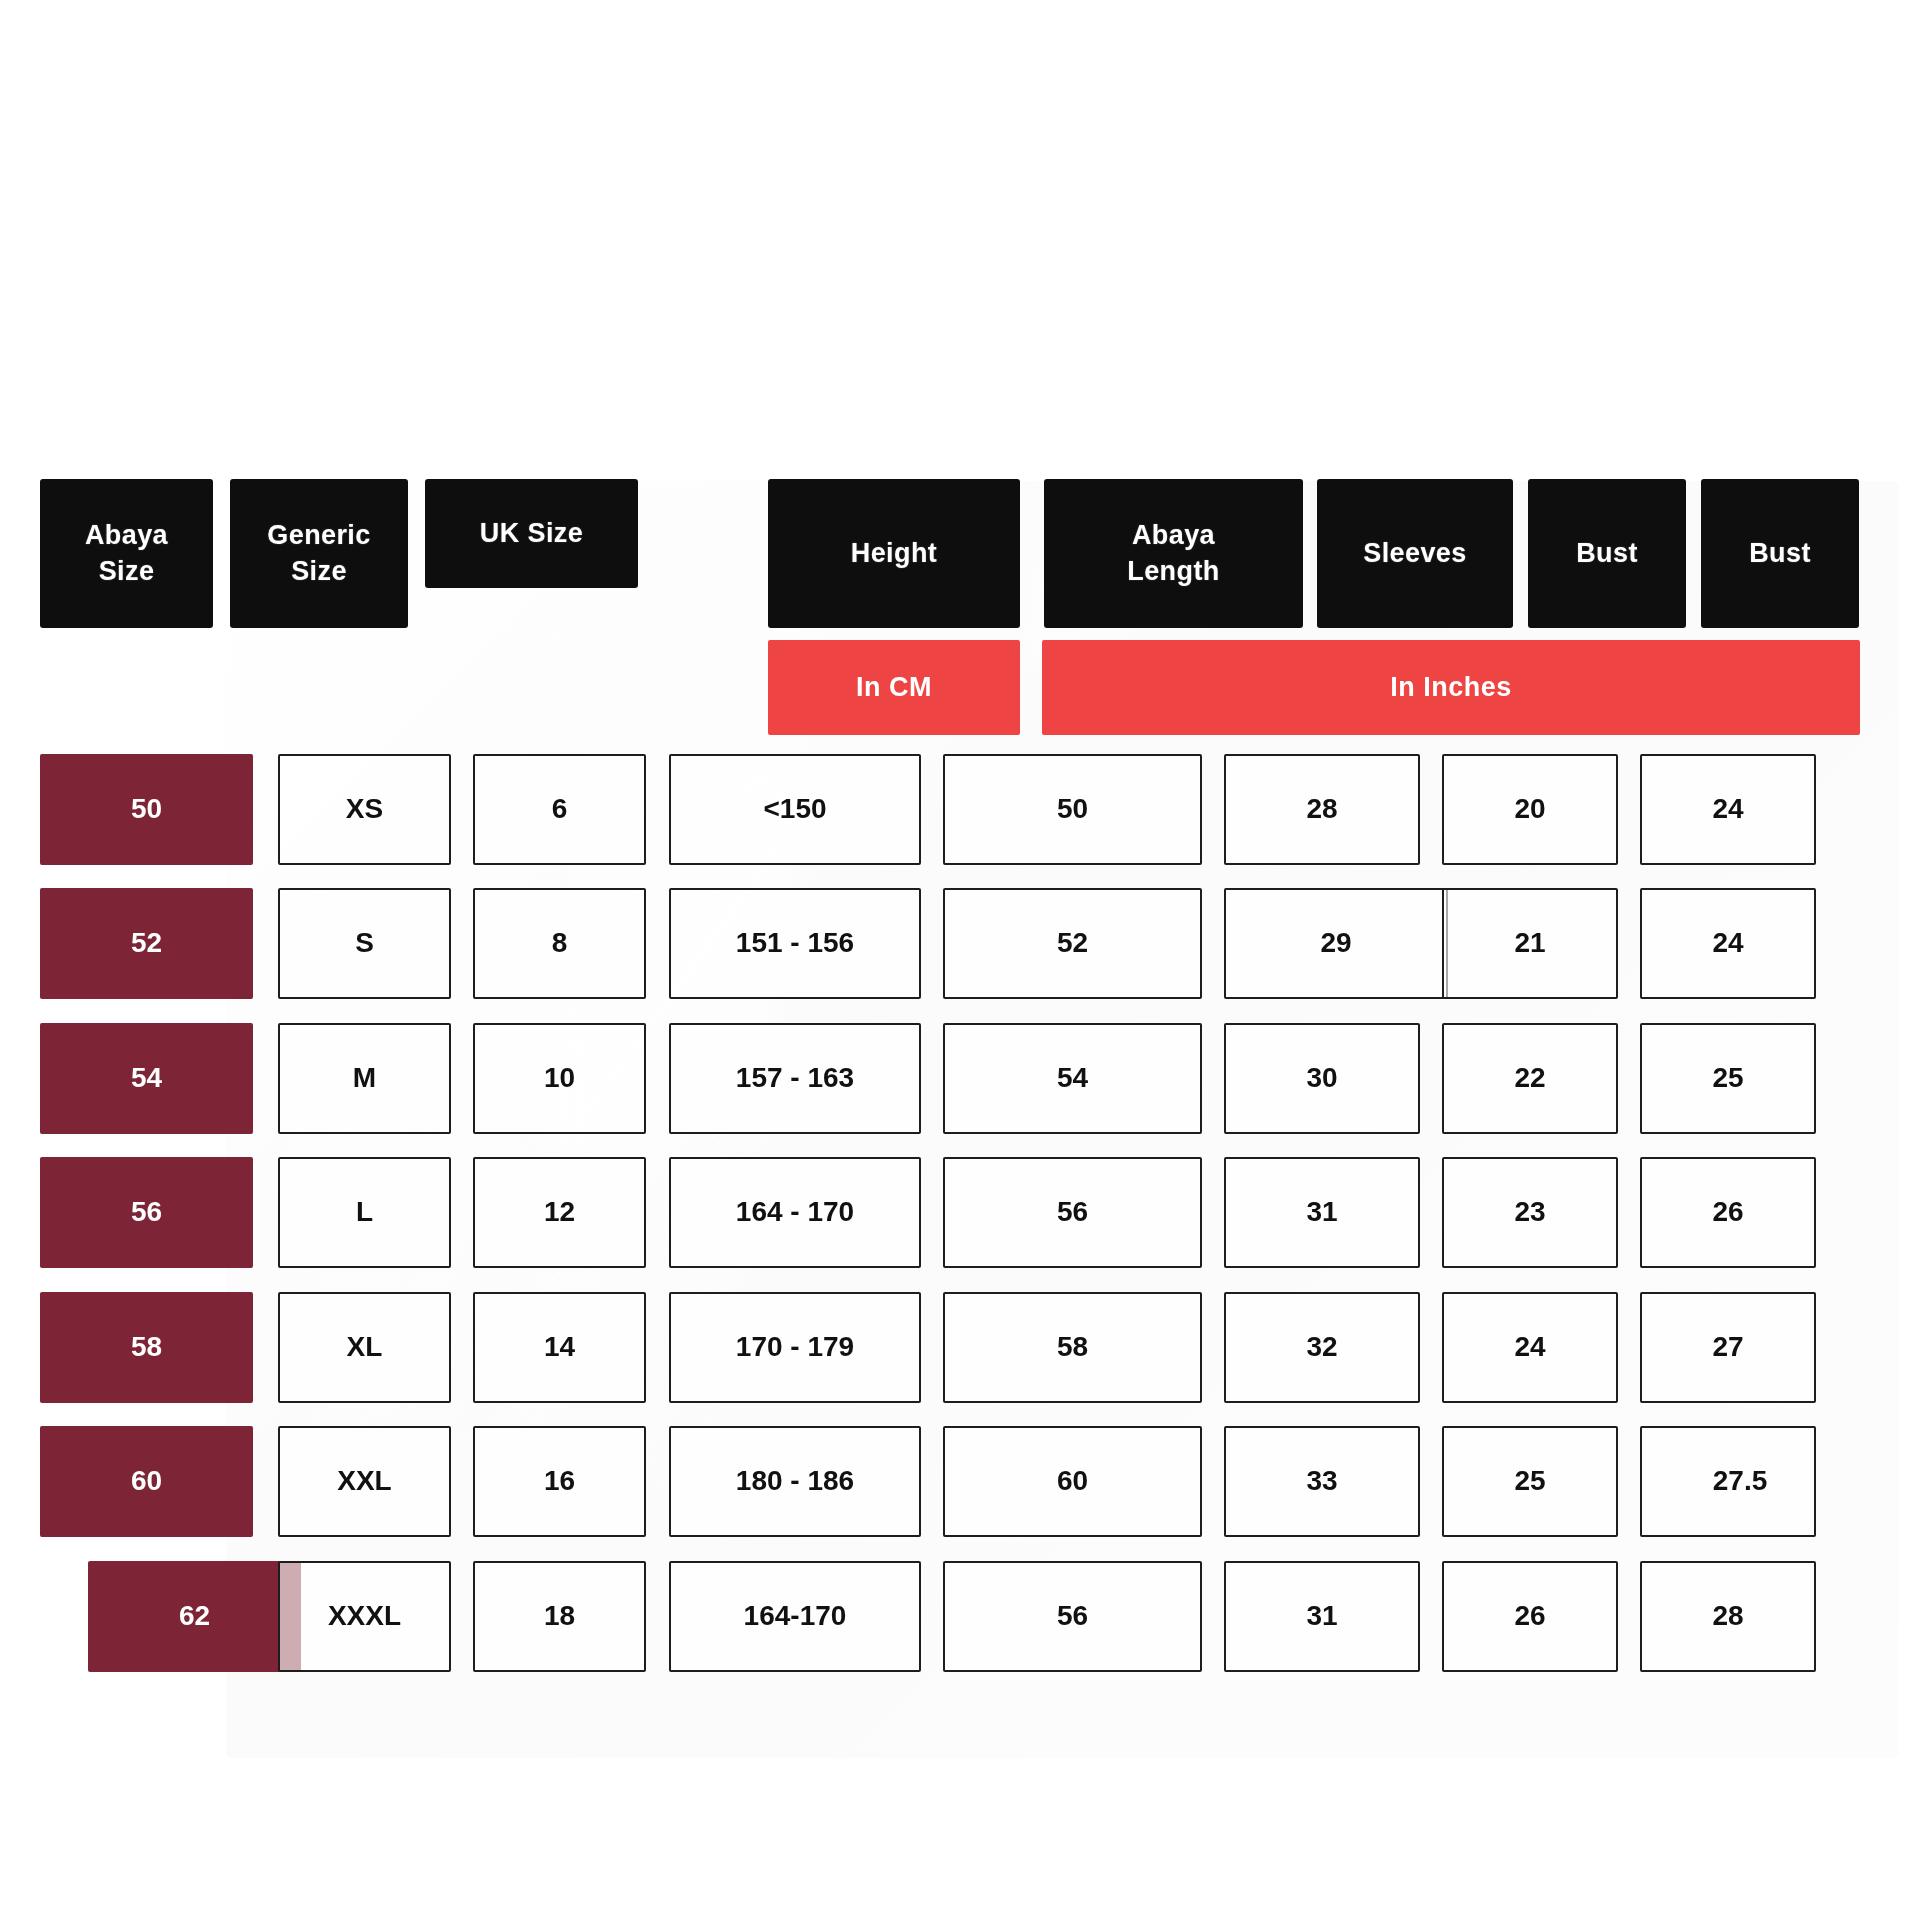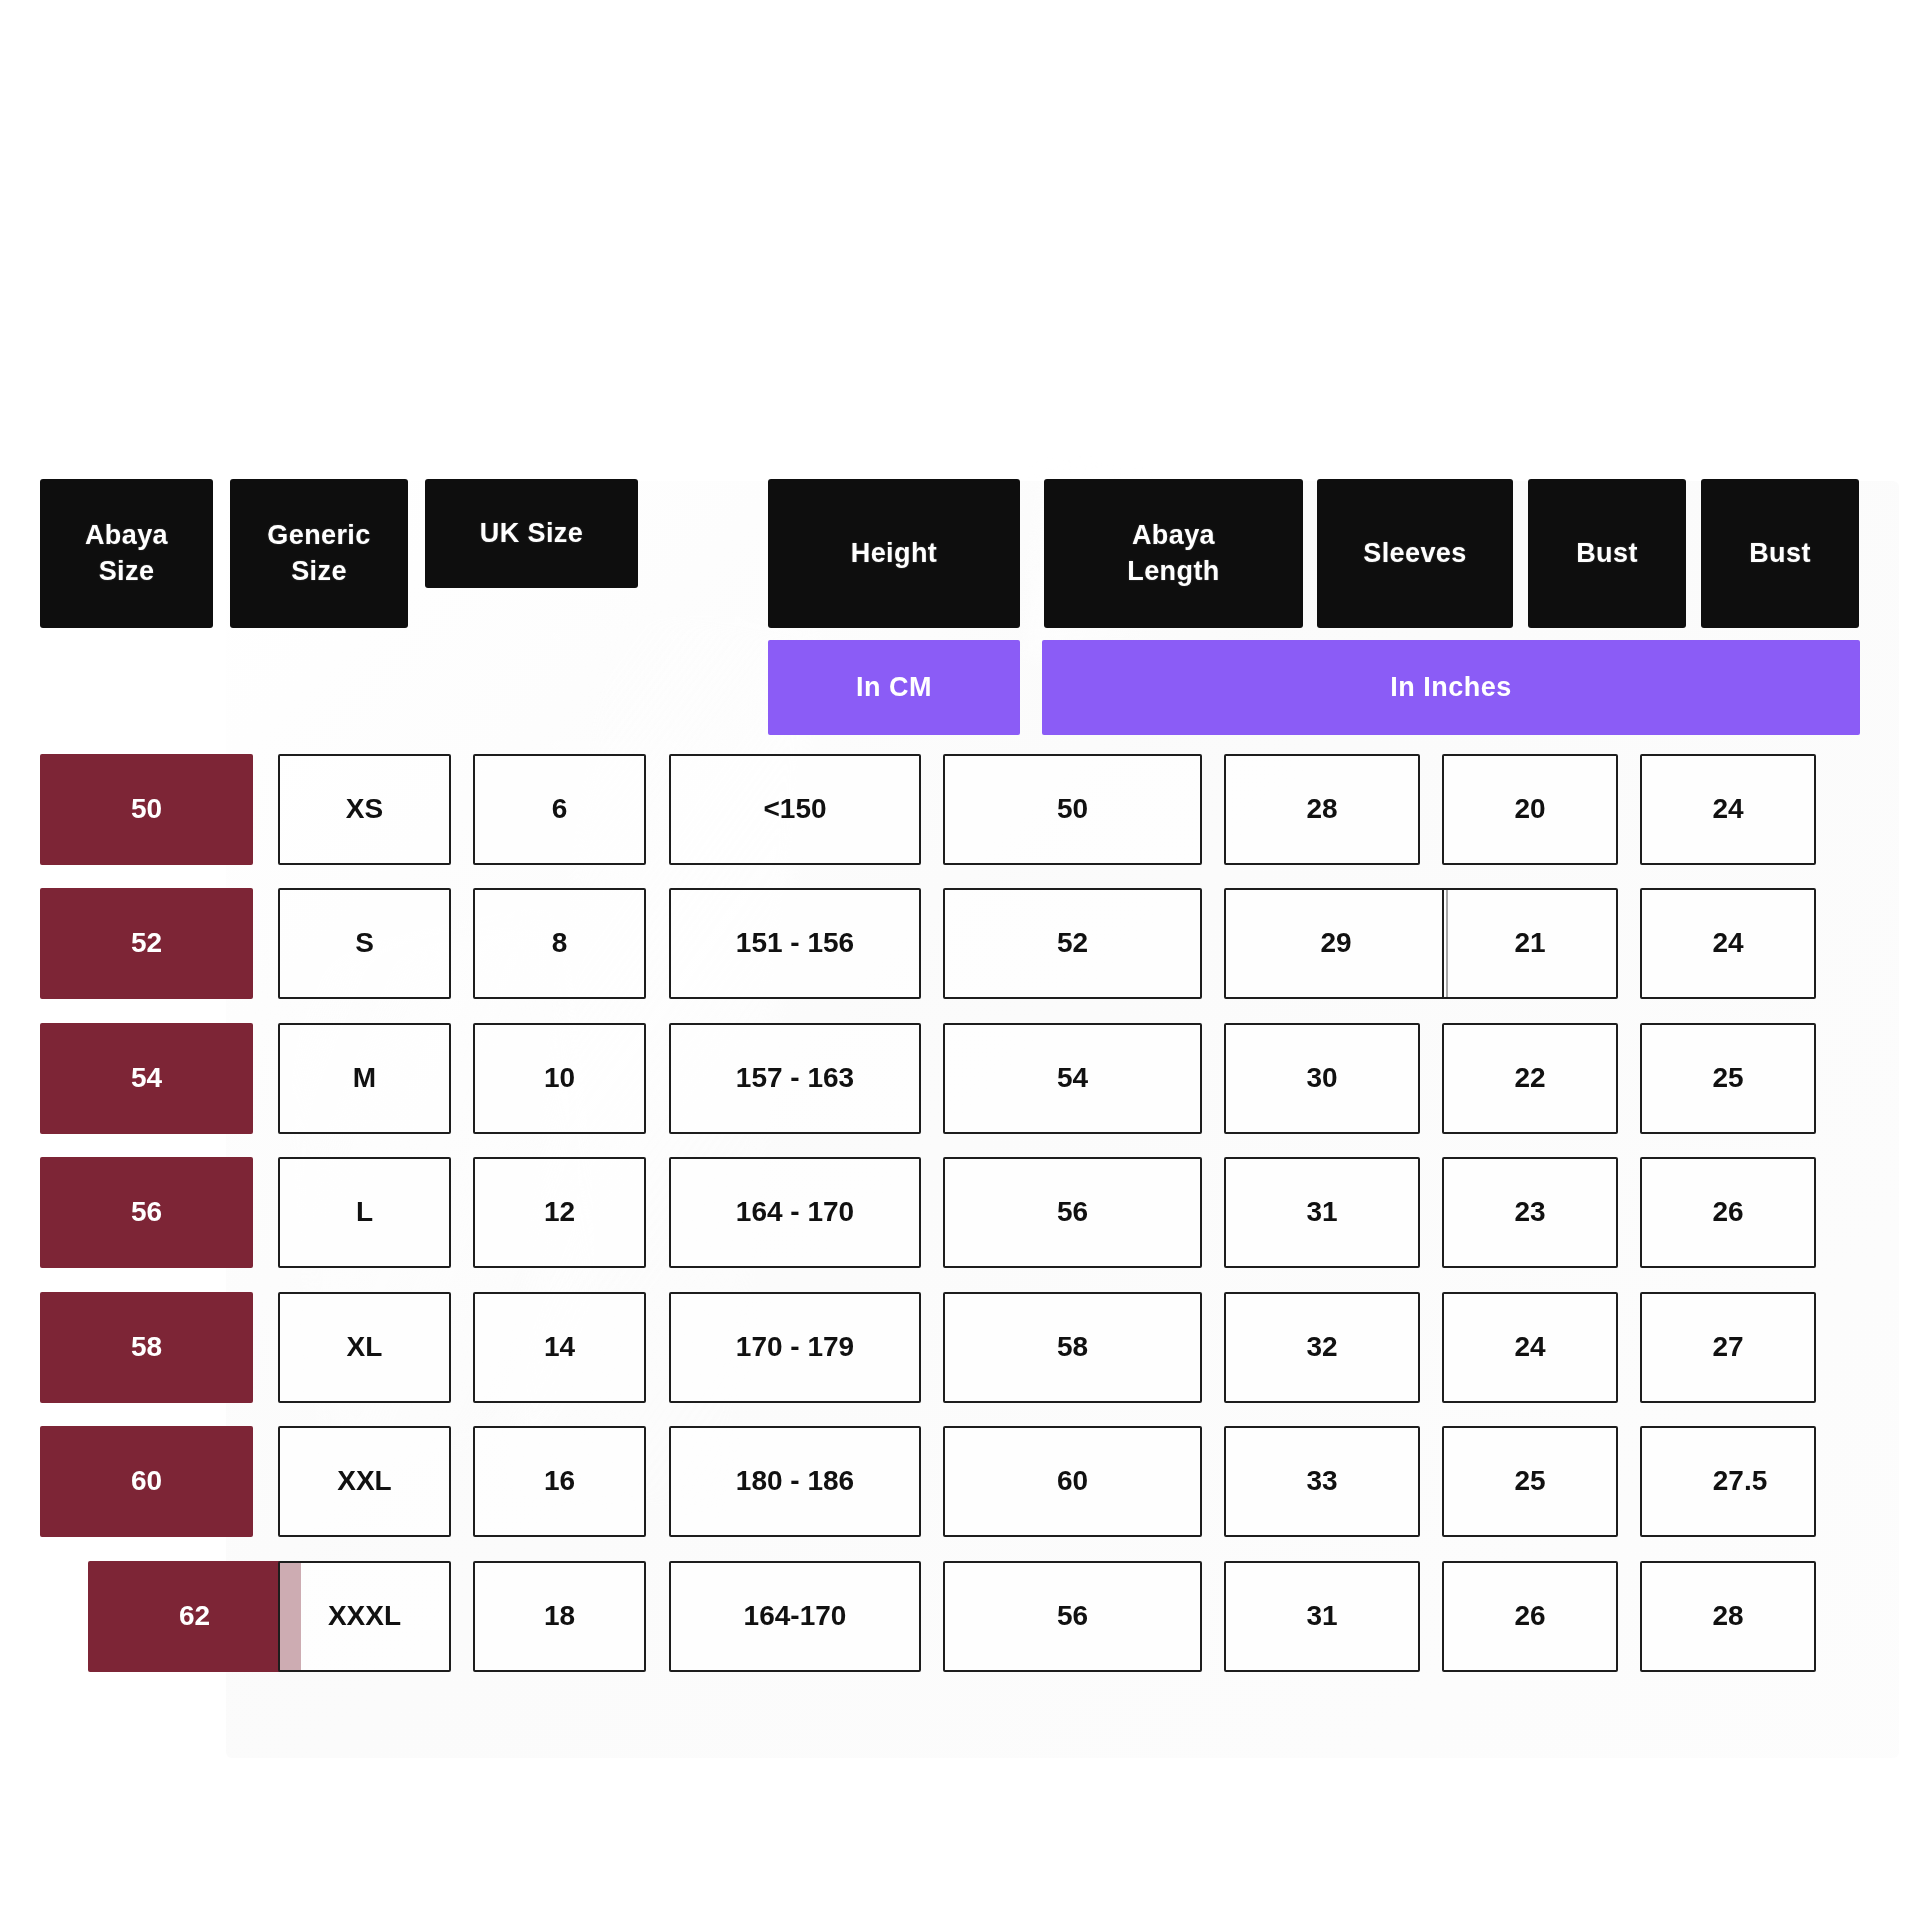--- a/index.html
+++ b/index.html
@@ -70,21 +70,21 @@
     color: #ffffff;
     font-weight: 700;
     font-size: 27px;
     letter-spacing: 0.4px;
     border-radius: 3px;
     text-shadow: 0 0 2px rgba(255,255,255,0.25);
   }
 
   
   .band {
-    background: #8b5cf6;
+    background: #ef4444;
     color: #ffffff;
     font-weight: 700;
     font-size: 27px;
     letter-spacing: 0.5px;
     border-radius: 2px;
   }
 
   
   .sizecell {
     background: #7d2536;

